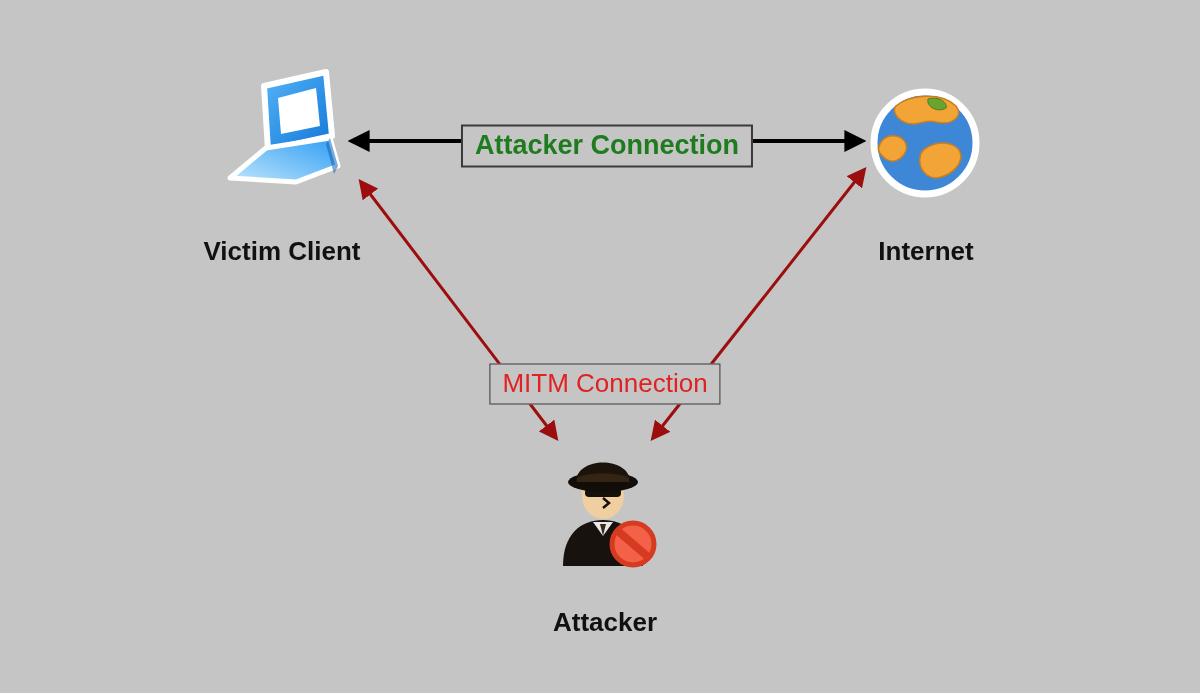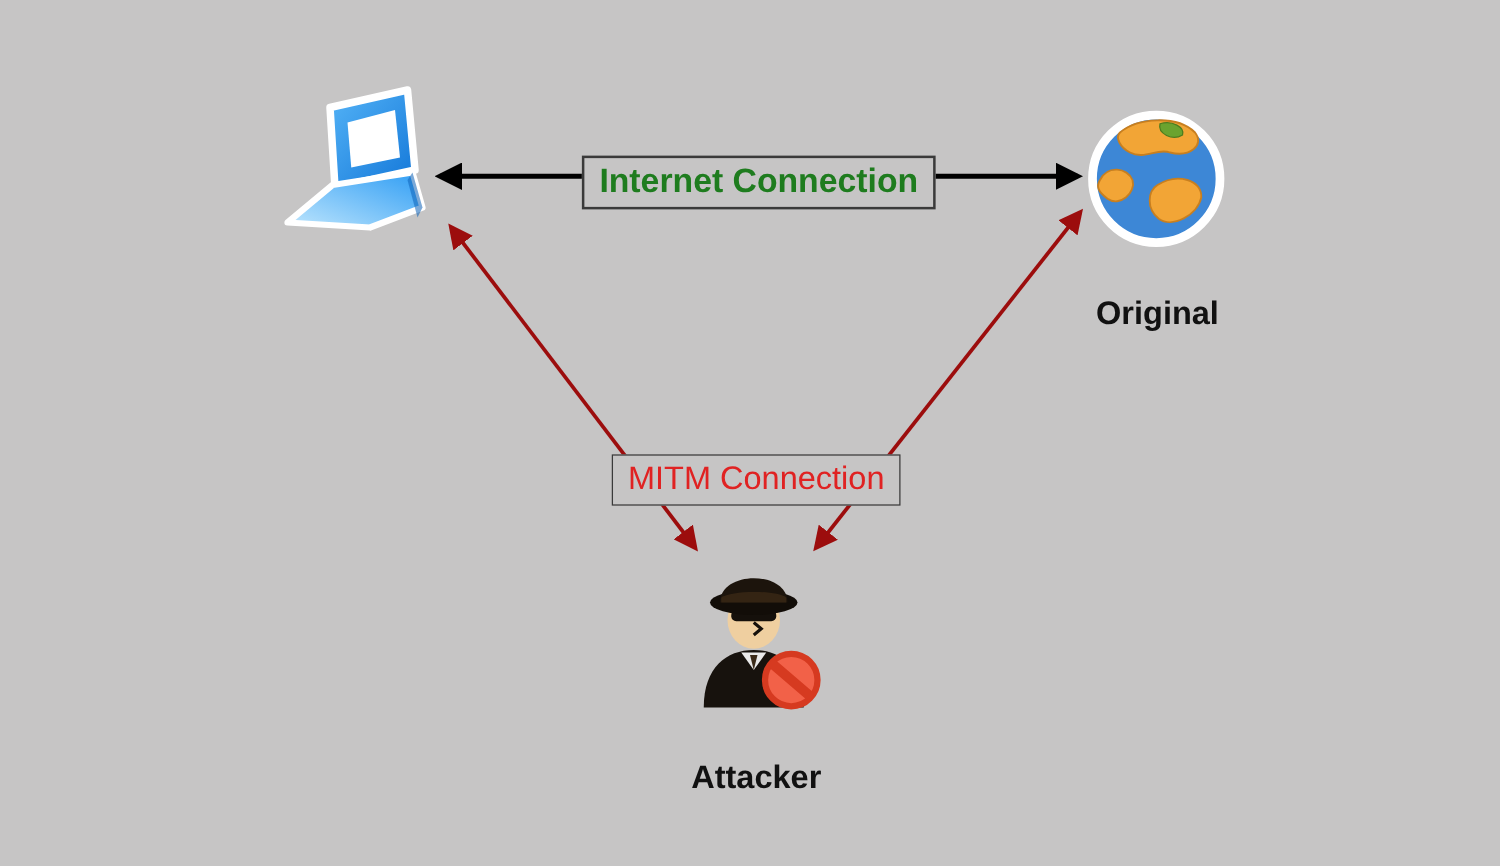--- a/index.html
+++ b/index.html
@@ -130,19 +130,20 @@
       <path d="M31,44 C31,18 85,18 85,44 Z" fill="#1c140c"></path>
       <path d="M32,40 C40,34 76,34 84,40 L84,44 L32,44 Z" fill="#342413"></path>
 
       <g>
         <circle cx="88" cy="106" r="21" fill="#f26148" stroke="#d63a20" stroke-width="5"></circle>
         <line x1="74" y1="94" x2="102" y2="118" stroke="#d63a20" stroke-width="8" stroke-linecap="round"></line>
       </g>
     </svg>
   </div>
 
-  <div id="internet-label" class="node-label">Original</div>
+  <div id="victim-label" class="node-label">Victim Client</div>
+  <div id="internet-label" class="node-label">Internet</div>
   <div id="attacker-label" class="node-label">Attacker</div>
 
-  <div id="original-label" class="conn-label original">Internet Connection</div>
+  <div id="original-label" class="conn-label original">Attacker Connection</div>
   <div id="mitm-label" class="conn-label mitm">MITM Connection</div>
 
 </div>
 
 </body></html>

